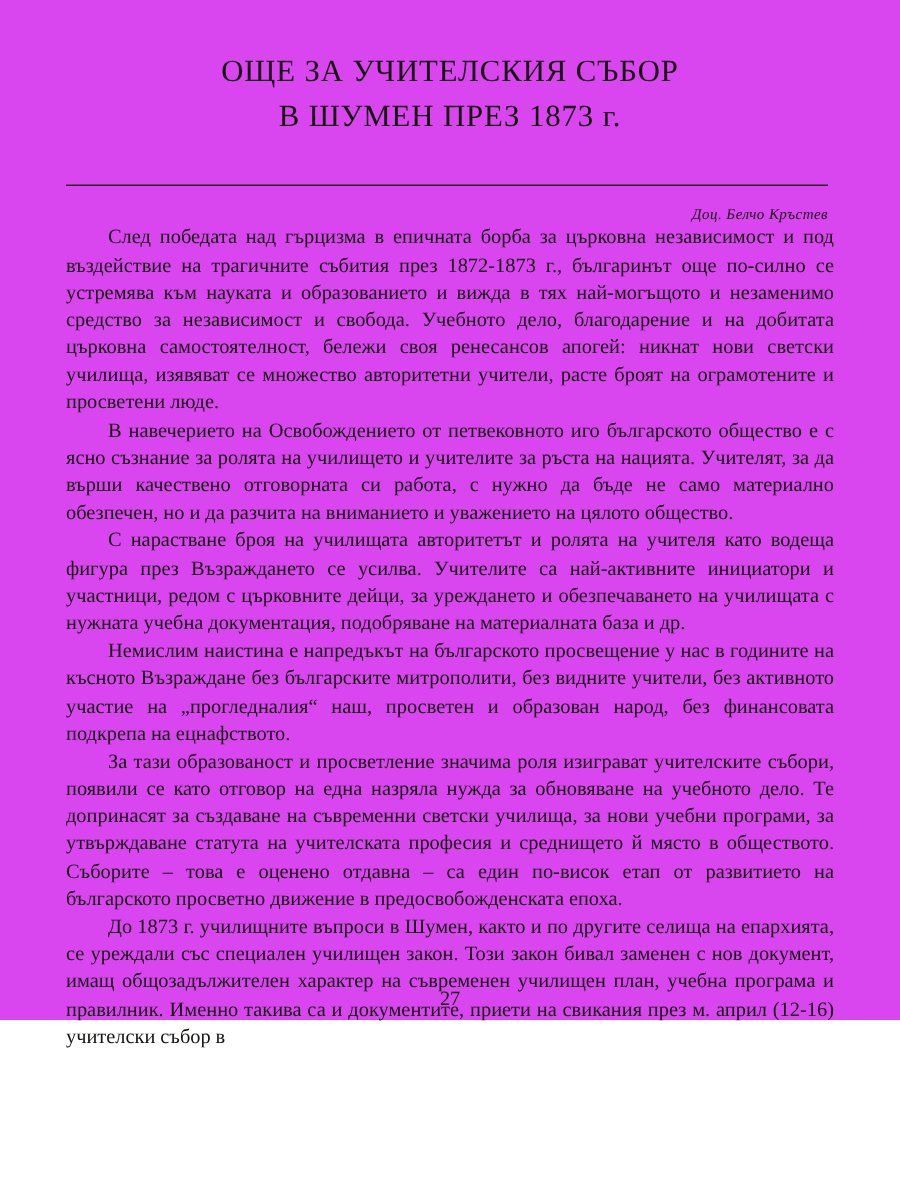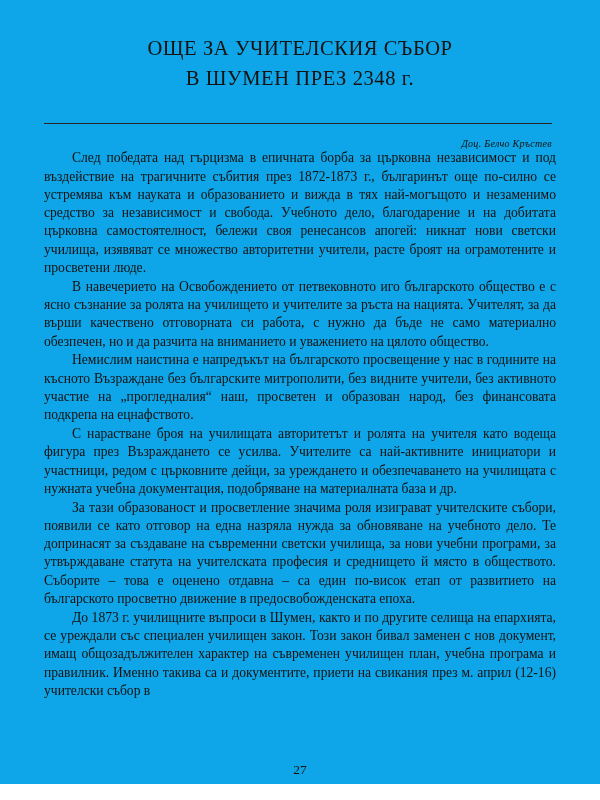--- a/index.html
+++ b/index.html
@@ -10,24 +10,24 @@
     width: 600px;
     height: 800px;
     background: #ffffff;
     font-family: "Liberation Serif", "DejaVu Serif", serif;
     color: #111111;
     overflow: hidden;
   }
   .page {
     position: relative;
     width: 600px;
-    height: 784px;
+    height: 680px;
     box-sizing: border-box;
     padding: 26px 44px 0 44px;
-    background: #0ea5e9;
+    background: #d946ef;
   }
   .title-block {
     text-align: center;
     margin-top: 8px;
   }
   .title-line {
     font-size: 20.5px;
     letter-spacing: 0.6px;
     line-height: 1.42;
     font-weight: normal;
@@ -76,32 +76,32 @@
     color: #15120f;
   }
 </style>
 </head>
 <body>
 
 <div class="page">
 
   <div class="title-block">
     <div class="title-line">ОЩЕ ЗА УЧИТЕЛСКИЯ СЪБОР</div>
-    <div class="title-line second">В ШУМЕН ПРЕЗ 2348 г.</div>
+    <div class="title-line second">В ШУМЕН ПРЕЗ 1873 г.</div>
   </div>
 
   <div class="author-block">
     <div class="author-rule"></div>
     <div class="author-name">Доц. Белчо Кръстев</div>
   </div>
 
   <div class="body-block">
     <p class="para">След победата над гърцизма в епичната борба за църковна независимост и под въздействие на трагичните събития през 1872-1873 г., българинът още по-силно се устремява към науката и образованието и вижда в тях най-могъщото и незаменимо средство за независимост и свобода. Учебното дело, благодарение и на добитата църковна самостоятелност, бележи своя ренесансов апогей: никнат нови светски училища, изявяват се множество авторитетни учители, расте броят на ограмотените и просветени люде.</p>
     <p class="para">В навечерието на Освобождението от петвековното иго българското общество е с ясно съзнание за ролята на училището и учителите за ръста на нацията. Учителят, за да върши качествено отговорната си работа, с нужно да бъде не само материално обезпечен, но и да разчита на вниманието и уважението на цялото общество.</p>
+    <p class="para">С нарастване броя на училищата авторитетът и ролята на учителя като водеща фигура през Възраждането се усилва. Учителите са най-активните инициатори и участници, редом с църковните дейци, за уреждането и обезпечаването на училищата с нужната учебна документация, подобряване на материалната база и др.</p>
     <p class="para">Немислим наистина е напредъкът на българското просвещение у нас в годините на късното Възраждане без българските митрополити, без видните учители, без активното участие на „прогледналия“ наш, просветен и образован народ, без финансовата подкрепа на ецнафството.</p>
-    <p class="para">С нарастване броя на училищата авторитетът и ролята на учителя като водеща фигура през Възраждането се усилва. Учителите са най-активните инициатори и участници, редом с църковните дейци, за уреждането и обезпечаването на училищата с нужната учебна документация, подобряване на материалната база и др.</p>
     <p class="para">За тази образованост и просветление значима роля изиграват учителските събори, появили се като отговор на една назряла нужда за обновяване на учебното дело. Те допринасят за създаване на съвременни светски училища, за нови учебни програми, за утвърждаване статута на учителската професия и среднището й място в обществото. Съборите – това е оценено отдавна – са един по-висок етап от развитието на българското просветно движение в предосвобожденската епоха.</p>
     <p class="para">До 1873 г. училищните въпроси в Шумен, както и по другите селища на епархията, се уреждали със специален училищен закон. Този закон бивал заменен с нов документ, имащ общозадължителен характер на съвременен училищен план, учебна програма и правилник. Именно такива са и документите, приети на свикания през м. април (12-16) учителски събор в</p>
   </div>
 
   <div class="page-number">27</div>
 
 </div>
 
 </body></html>

